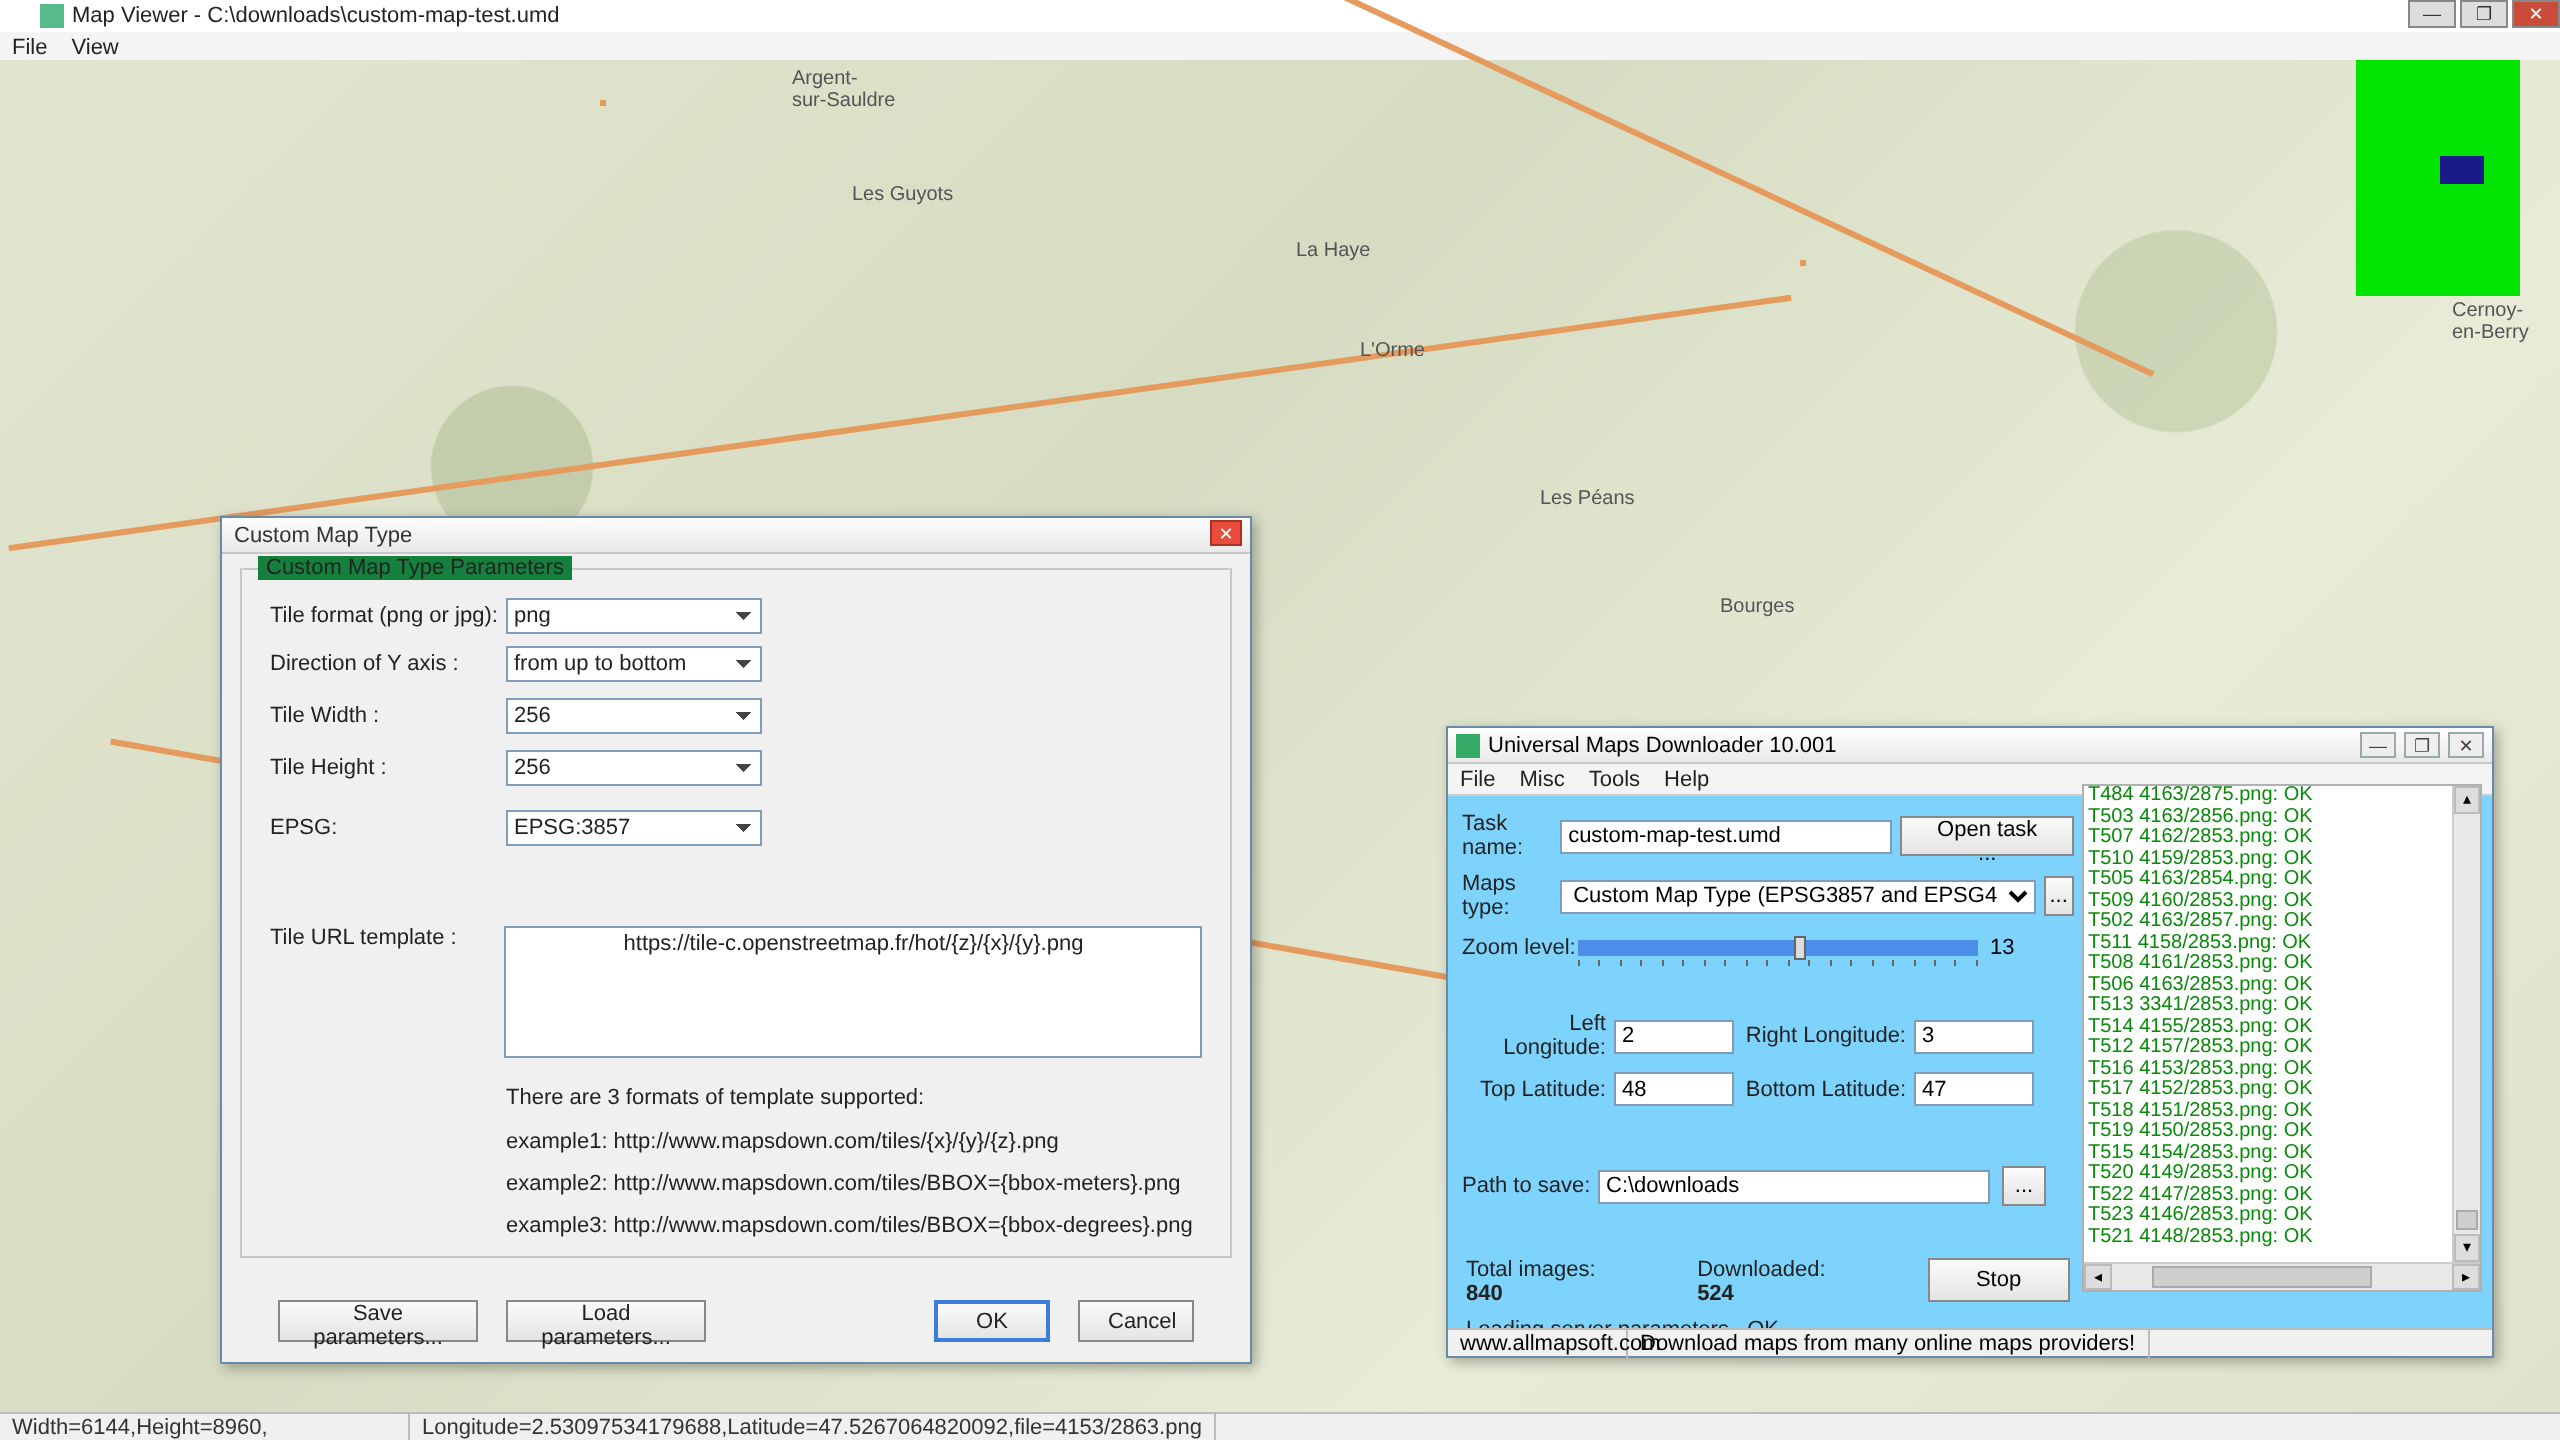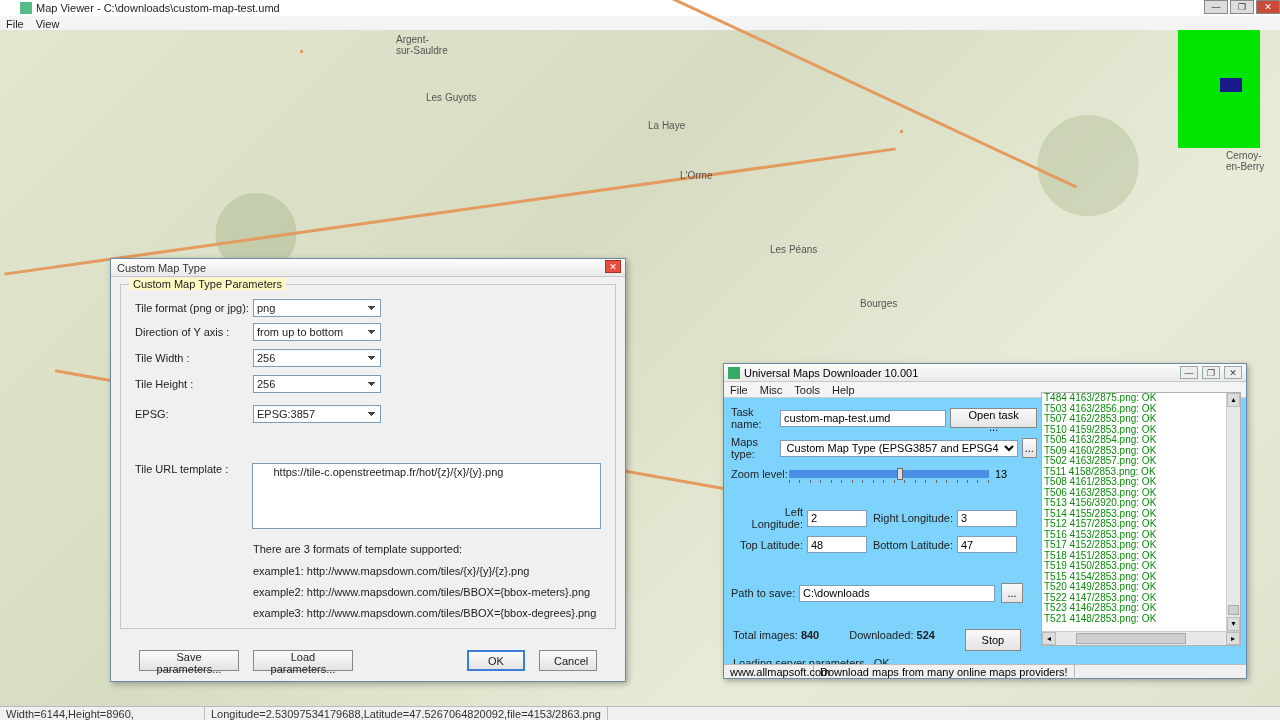--- a/index.html
+++ b/index.html
@@ -32,27 +32,27 @@
 .mini-map .rect{ position:absolute; left:42px; top:48px; width:22px; height:14px; background:#1a1a8a;}
 .statusbar{ position:absolute; left:0; bottom:0; height:14px; width:1280px; background:#f0f0f0; border-top:1px solid #bbb; display:flex; align-items:center; font-size:10px; color:#333; }
 .statusbar .cell{ padding:0 6px; border-right:1px solid #bbb; height:14px; line-height:14px;}
 
 
 .dialog{ position:absolute; left:110px; top:258px; width:516px; height:424px; background:#f0f0f0; border:1px solid #6b8aa8; box-shadow:2px 2px 6px rgba(0,0,0,.3);}
 .dialog .titlebar{ height:18px; background:linear-gradient(#fdfdfd,#e9e9e9); border-bottom:1px solid #c8c8c8; display:flex; align-items:center; padding-left:6px; position:relative; color:#333;}
 .dialog .tb-controls{ position:absolute; right:4px; top:1px; display:flex; gap:2px;}
 .dialog .tb-btn{ width:16px; height:13px; background:#e84c3d; color:#fff; font-size:9px; display:flex; align-items:center; justify-content:center; border:1px solid #a63326;}
 .group{ position:absolute; left:9px; top:25px; right:9px; bottom:52px; border:1px solid #c8c8c8;}
-.group .legend{ position:absolute; left:8px; top:-7px; background:#fef9c3; padding:0 4px; color:#222;}
+.group .legend{ position:absolute; left:8px; top:-7px; background:#15803d; padding:0 4px; color:#222;}
 .row{ position:absolute; left:14px; right:14px; display:flex; align-items:center;}
 .row label{ width:118px; color:#222;}
 .sel, .txt{ border:1px solid #7f9db9; background:#fff; height:18px; padding:1px 3px; color:#222;}
 .sel{ width:128px; appearance:none; background-image:linear-gradient(45deg,transparent 50%,#444 50%),linear-gradient(135deg,#444 50%,transparent 50%); background-position:right 8px center,right 4px center; background-size:4px 4px,4px 4px; background-repeat:no-repeat;}
 .txt-long{ width:196px;}
-.textarea{ border:1px solid #7f9db9; background:#fff; width:350px; height:66px; padding:2px 20px; color:#222; resize:none; overflow-y:scroll;}
+.textarea{ border:1px solid #7f9db9; background:#fff; width:350px; height:66px; padding:2px 20px; color:#222; resize:none; overflow-y:scroll;text-align:center;}
 .hint{ color:#222;}
 .btn{ height:21px; border:1px solid #888; background:linear-gradient(#fafafa,#e4e4e4); padding:0 14px; color:#222; cursor:default;}
 .btn-default{ border:2px solid #3b7dd8;}
 .dlg-buttons{ position:absolute; left:0; right:0; bottom:10px; display:flex; gap:14px; padding:0 28px; align-items:center;}
 
 
 .dl{ position:absolute; left:723px; top:363px; width:524px; height:316px; background:#7dd3fc; border:1px solid #6b8aa8; box-shadow:2px 2px 6px rgba(0,0,0,.3);}
 .dl .titlebar{ height:18px; background:linear-gradient(#fdfdfd,#e9e9e9); border-bottom:1px solid #c8c8c8; display:flex; align-items:center; padding-left:4px; position:relative;}
 .dl .titlebar .icon{ width:12px;height:12px;background:#3a6; margin-right:4px;}
 .dl .dl-ctrls{ position:absolute; right:4px; top:2px; display:flex; gap:4px;}
@@ -68,21 +68,21 @@
 .dl-btn{ height:20px; border:1px solid #888; background:linear-gradient(#fafafa,#e4e4e4); padding:0 16px;}
 .slider-wrap{ display:flex; align-items:center; gap:6px;}
 .slider{ width:200px; height:16px; position:relative;}
 .slider .track{ position:absolute; left:0; right:0; top:7px; height:2px; background:#888;}
 .slider .fill{ position:absolute; left:0; width:110px; top:4px; height:8px; background:#4a8ee8;}
 .slider .fill2{ position:absolute; left:112px; width:88px; top:4px; height:8px; background:#4a8ee8;}
 .slider .thumb{ position:absolute; left:108px; top:2px; width:6px; height:12px; background:#ddd; border:1px solid #666;}
 .slider .ticks{ position:absolute; left:0; right:0; top:14px; height:4px; display:flex; justify-content:space-between;}
 .slider .ticks i{ width:1px; height:3px; background:#666; display:block;}
 .stats{ display:flex; gap:30px; margin:6px 4px; color:#222;}
-.stop-btn{ width:56px; height:22px; border:1px solid #888; background:linear-gradient(#fafafa,#e4e4e4);}
+.stop-btn{ width:72px; height:22px; border:1px solid #888; background:linear-gradient(#fafafa,#e4e4e4);}
 .log-panel{ position:absolute; right:5px; top:28px; width:200px; bottom:32px; background:#fff; border:1px solid #b0b0b0; overflow:hidden;}
 .log-panel .line{ color:#0a8a0a; font-size:10px; line-height:10.5px; padding:0 2px; white-space:nowrap;}
 .log-scroll-v{ position:absolute; right:0; top:0; width:14px; bottom:14px; background:#e8e8e8; border-left:1px solid #ccc;}
 .log-scroll-v .arrow{ height:14px; background:#ddd; border:1px solid #bbb; text-align:center; font-size:8px; line-height:12px;}
 .log-scroll-v .thumb{ position:absolute; left:1px; right:1px; bottom:16px; height:10px; background:#cfcfcf; border:1px solid #aaa;}
 .log-scroll-h{ position:absolute; left:0; right:0; bottom:0; height:14px; background:#e8e8e8; border-top:1px solid #ccc; display:flex;}
 .log-scroll-h .arrow{ width:14px; background:#ddd; border:1px solid #bbb; text-align:center; font-size:8px; line-height:12px;}
 .log-scroll-h .track{ flex:1; position:relative;}
 .log-scroll-h .thumb{ position:absolute; left:20px; top:1px; bottom:1px; width:110px; background:#cfcfcf; border:1px solid #aaa;}
 .dl-status{ position:absolute; left:0; right:0; bottom:0; height:14px; background:#f0f0f0; border-top:1px solid #bbb; display:flex; align-items:center; font-size:10px;}
@@ -278,21 +278,21 @@
         <div class="line">T484 4163/2875.png: OK</div>
         <div class="line">T503 4163/2856.png: OK</div>
         <div class="line">T507 4162/2853.png: OK</div>
         <div class="line">T510 4159/2853.png: OK</div>
         <div class="line">T505 4163/2854.png: OK</div>
         <div class="line">T509 4160/2853.png: OK</div>
         <div class="line">T502 4163/2857.png: OK</div>
         <div class="line">T511 4158/2853.png: OK</div>
         <div class="line">T508 4161/2853.png: OK</div>
         <div class="line">T506 4163/2853.png: OK</div>
-        <div class="line">T513 4156/3920.png: OK</div>
+        <div class="line">T513 3341/2853.png: OK</div>
         <div class="line">T514 4155/2853.png: OK</div>
         <div class="line">T512 4157/2853.png: OK</div>
         <div class="line">T516 4153/2853.png: OK</div>
         <div class="line">T517 4152/2853.png: OK</div>
         <div class="line">T518 4151/2853.png: OK</div>
         <div class="line">T519 4150/2853.png: OK</div>
         <div class="line">T515 4154/2853.png: OK</div>
         <div class="line">T520 4149/2853.png: OK</div>
         <div class="line">T522 4147/2853.png: OK</div>
         <div class="line">T523 4146/2853.png: OK</div>

